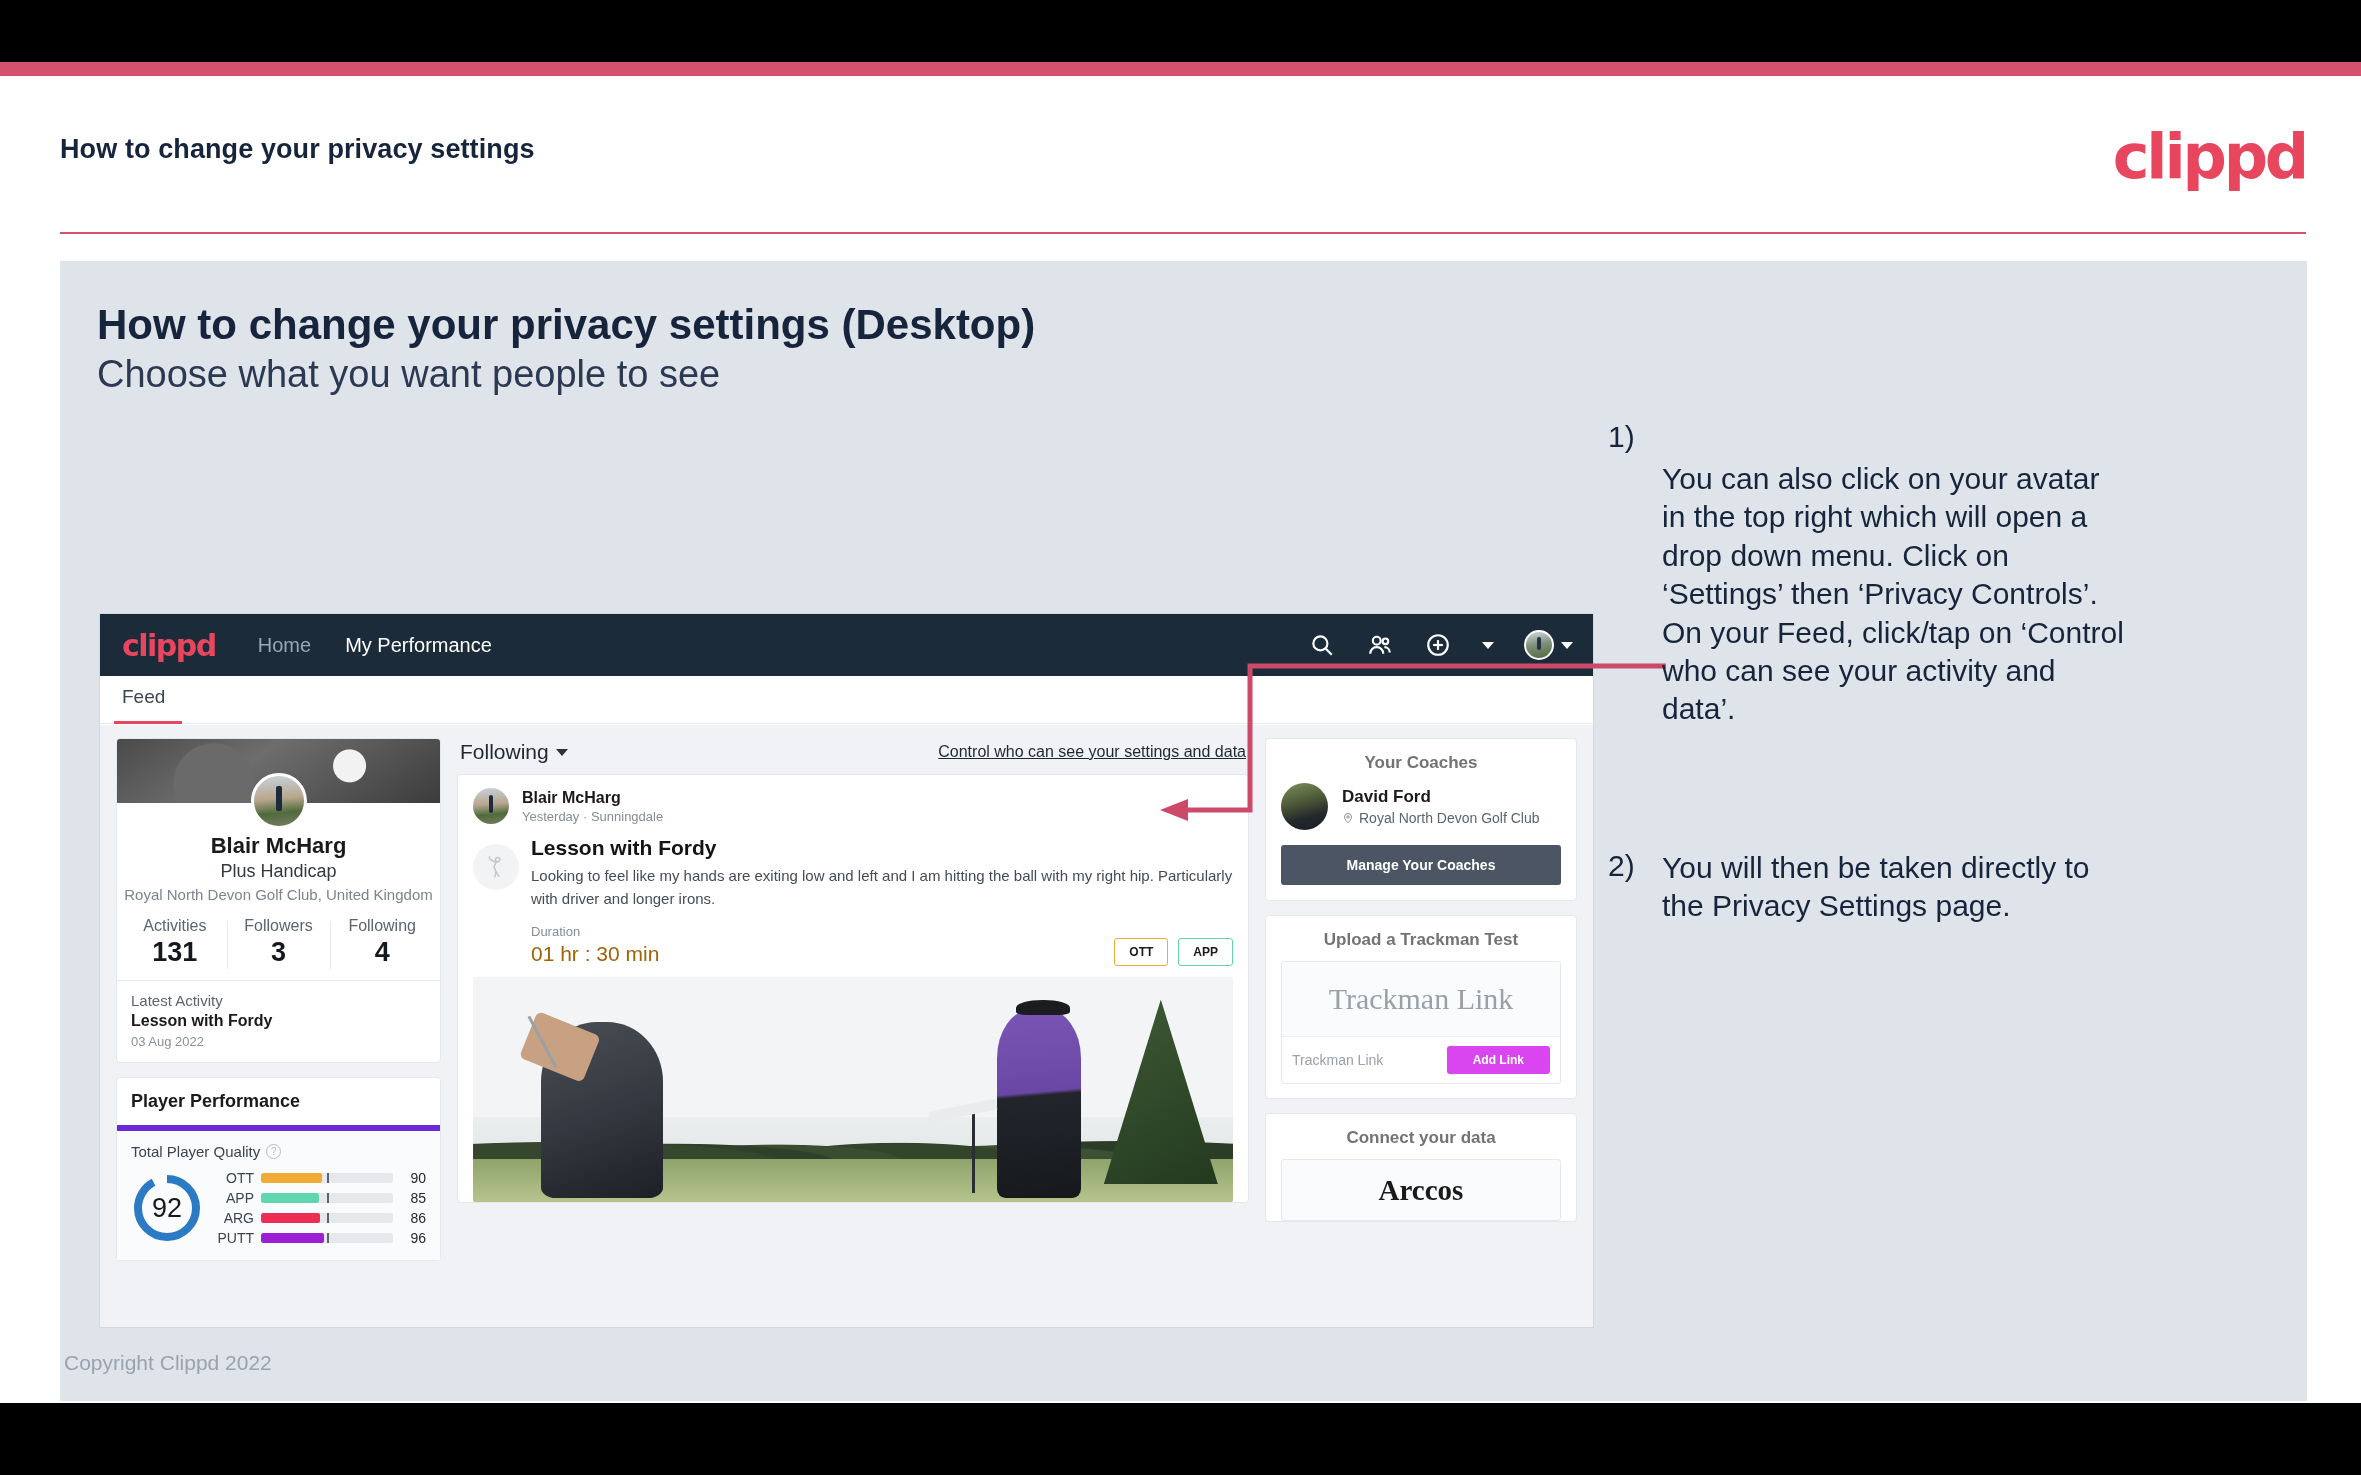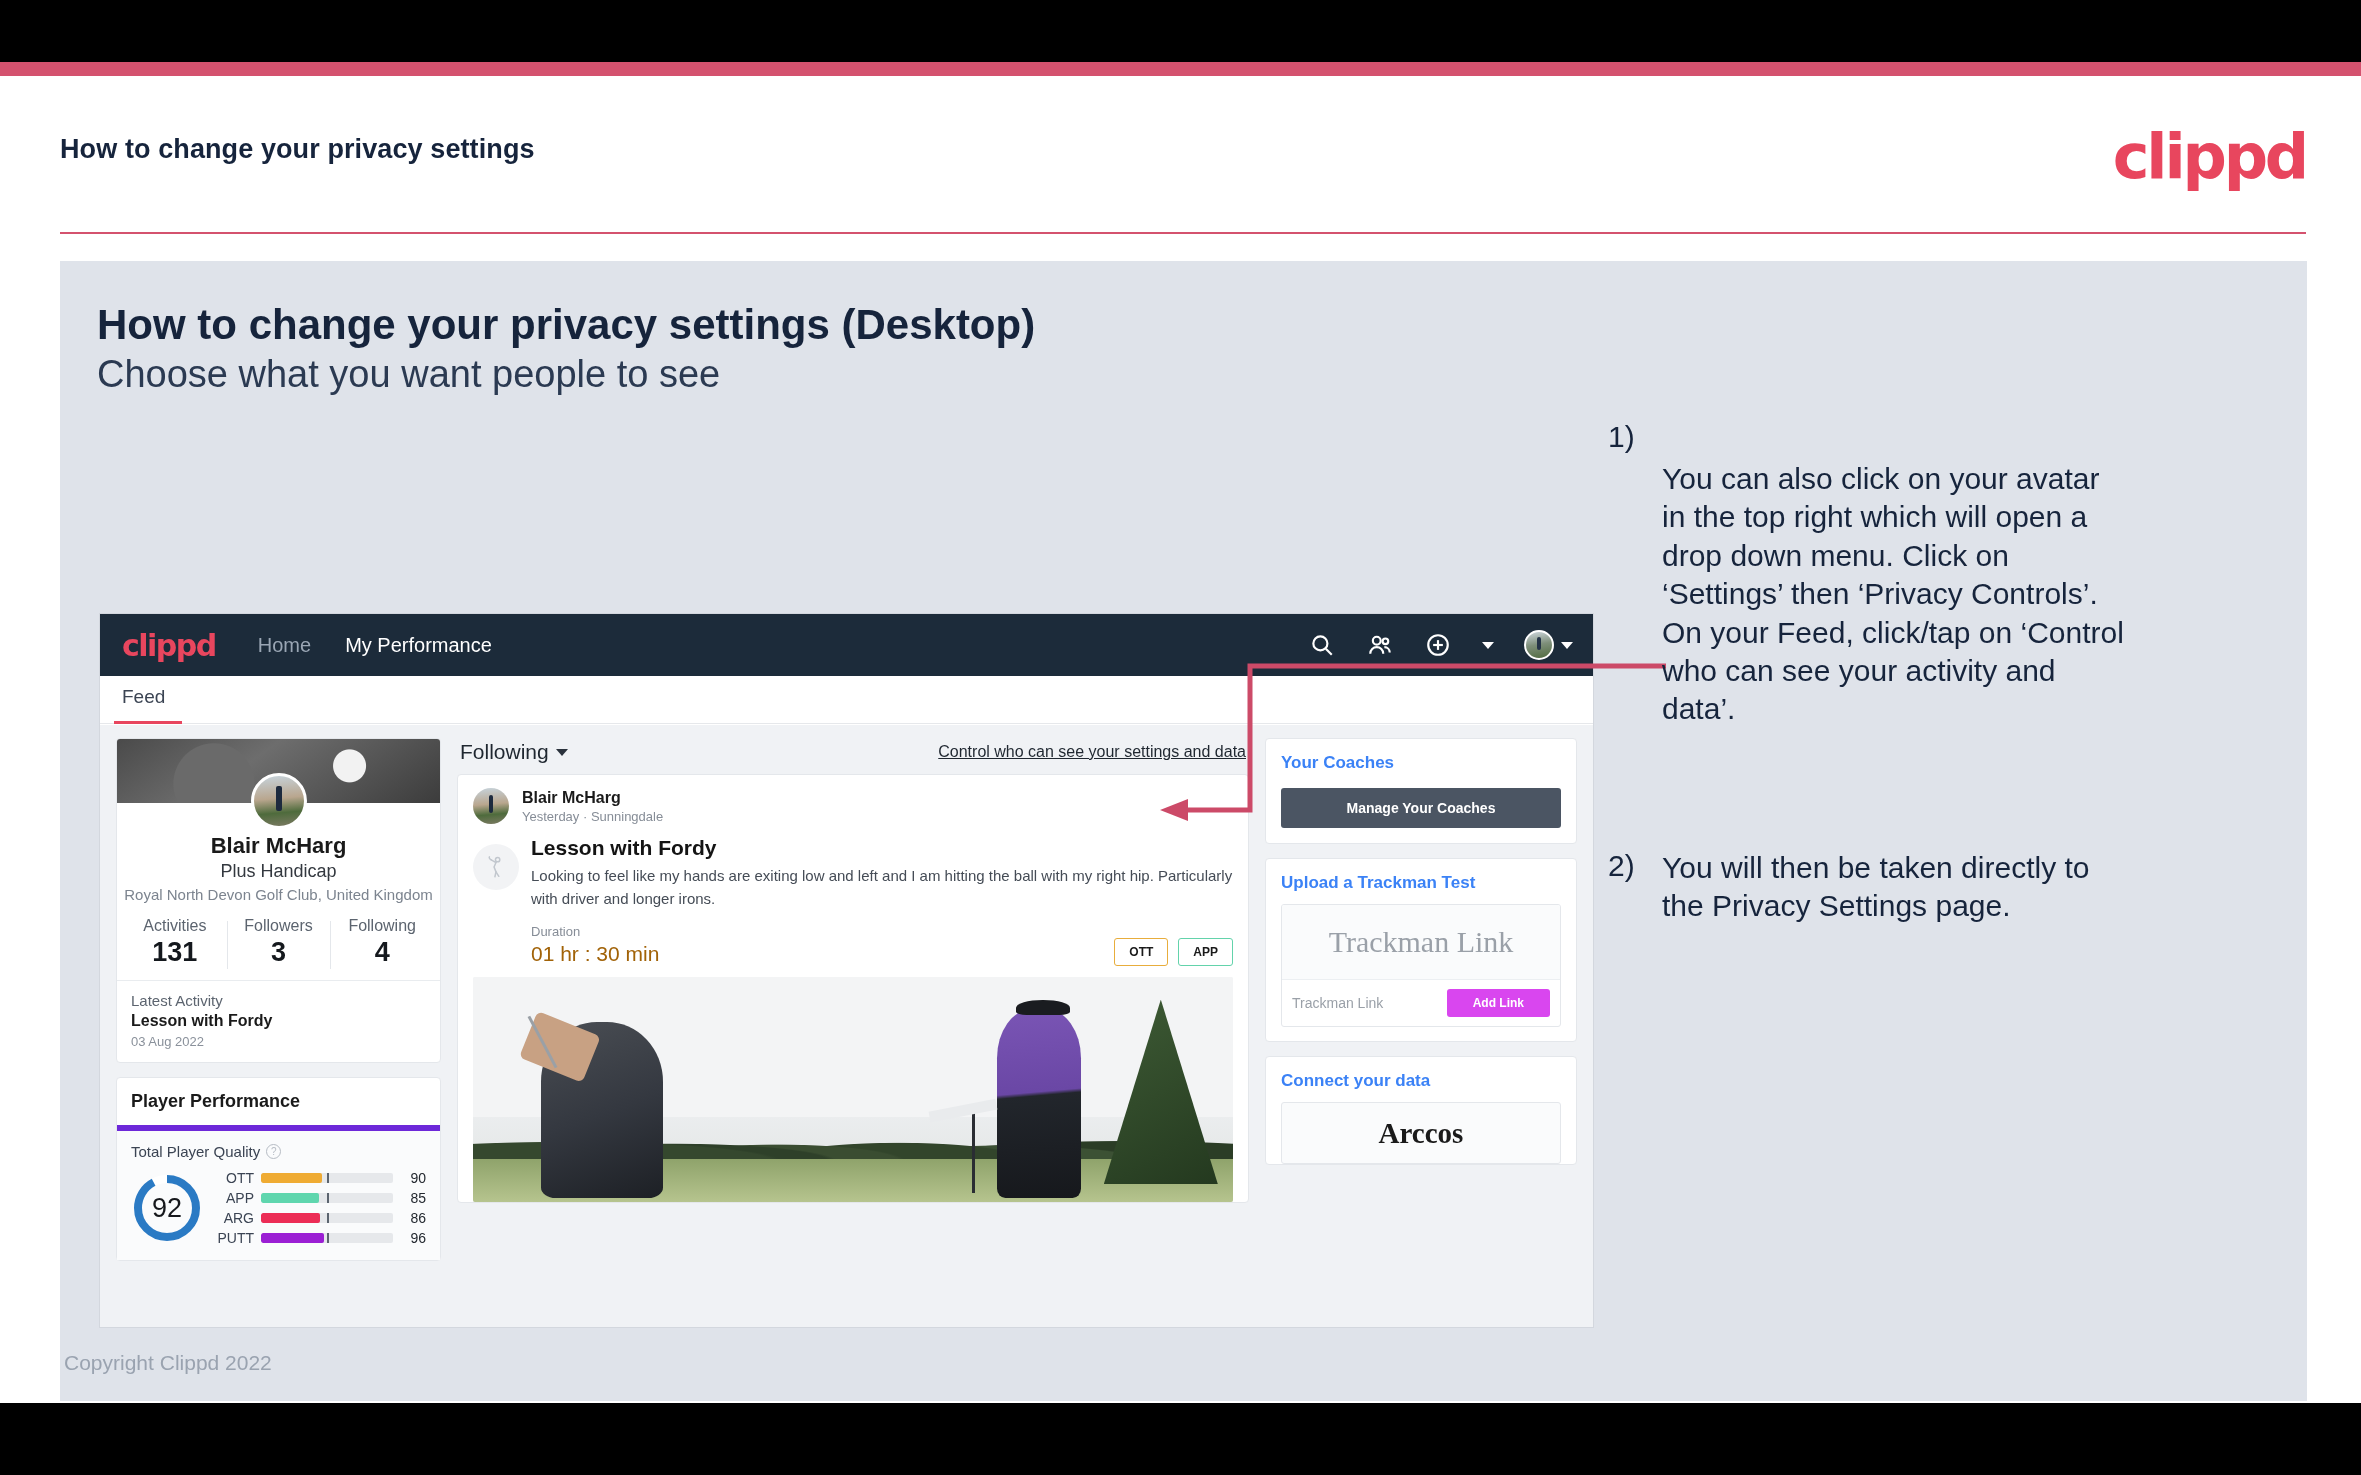--- a/index.html
+++ b/index.html
@@ -237,21 +237,21 @@
     position:absolute; right:20%; bottom:2%; width:11%; height:84%;
     background:linear-gradient(175deg,#7a55b5 0%,#6a47a5 44%,#22262c 46%,#16181c 100%);
     border-radius:42% 42% 10% 10% / 26% 26% 5% 5%;
   }
   .ph-cap { position:absolute; right:21.5%; top:10%; width:7%; height:7%; background:#1a1c20; border-radius:50% 50% 20% 20%; }
   .ph-stand { position:absolute; right:34%; bottom:4%; width:3px; height:36%; background:#2a2d33; }
   .ph-stand-top { position:absolute; right:31%; bottom:38%; width:9%; height:5%; background:#e9ebed; transform:rotate(-11deg); }
 
   
   .col-right { width:312px; flex:0 0 312px; }
-  .rc-head { font-size:17px; font-weight:700; color:#3b82f6; padding:14px 15px 0; }
+  .rc-head { font-size:17px; font-weight:700; color:#737373; padding:14px 15px 0;text-align:center; }
   .coach-row { display:flex; align-items:center; gap:14px; padding:10px 15px 0; }
   .coach-avatar {
     width:47px;height:47px;border-radius:50%; flex:0 0 47px;
     background:linear-gradient(165deg,#7d8f5c 0%,#4c5a38 40%,#24282c 70%,#1a1d20 100%);
   }
   .coach-name { font-size:17px; font-weight:700; color:#1a1a1a; }
   .coach-club { font-size:14px; color:#5c646f; margin-top:3px; display:flex; align-items:center; gap:5px; }
   .btn-dark {
     display:block; margin:15px 15px 15px; padding:12px 0; text-align:center;
     background:#4b5563; color:#fff; font-size:14px; font-weight:700; border-radius:3px;
@@ -488,20 +488,33 @@
                 <div class="ph-stand"></div>
                 <div class="ph-stand-top"></div>
               </div>
             </div>
           </div>
 
           <div class="col-right">
 
             <div class="card">
               <div class="rc-head">Your Coaches</div>
+              <div class="coach-row">
+                <div class="coach-avatar"></div>
+                <div>
+                  <div class="coach-name">David Ford</div>
+                  <div class="coach-club">
+                    <svg width="12" height="12" viewBox="0 0 24 24" fill="none" stroke="#8a919b" stroke-width="2">
+                      <path d="M12 22s7-7.2 7-12A7 7 0 1 0 5 10c0 4.8 7 12 7 12z"></path>
+                        <circle cx="12" cy="10" r="2.4"></circle>
+                    </svg>
+                    <span>Royal North Devon Golf Club</span>
+                  </div>
+                </div>
+              </div>
               <div class="btn-dark">Manage Your Coaches</div>
             </div>
 
             <div class="card" style="margin-top:14px">
               <div class="rc-head">Upload a Trackman Test</div>
               <div class="tm-box">
                 <div class="tm-logo">Trackman Link</div>
                 <div class="tm-input-row">
                   <div class="tm-placeholder">Trackman Link</div>
                   <div class="btn-add">Add Link</div>

